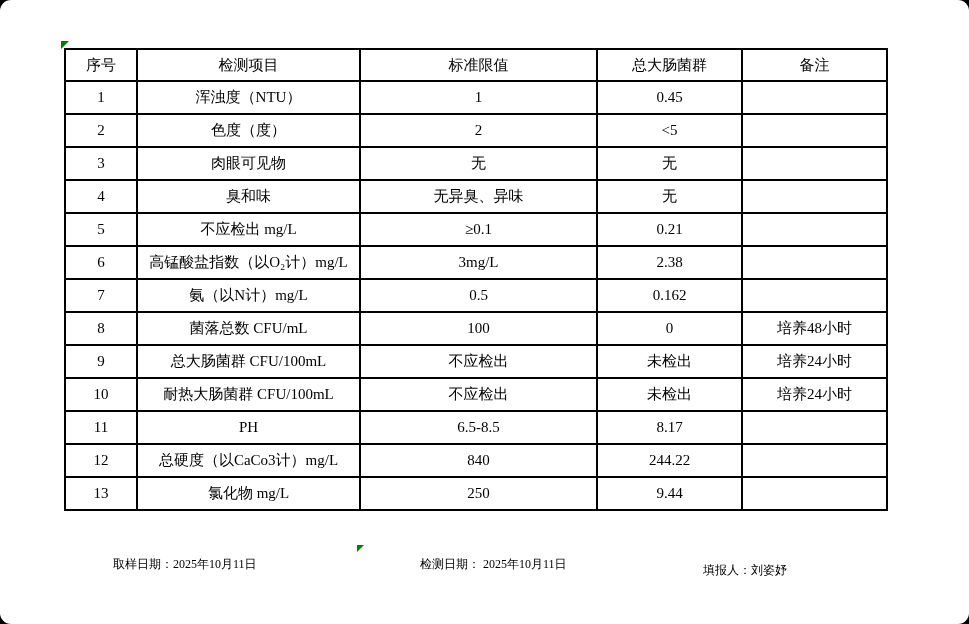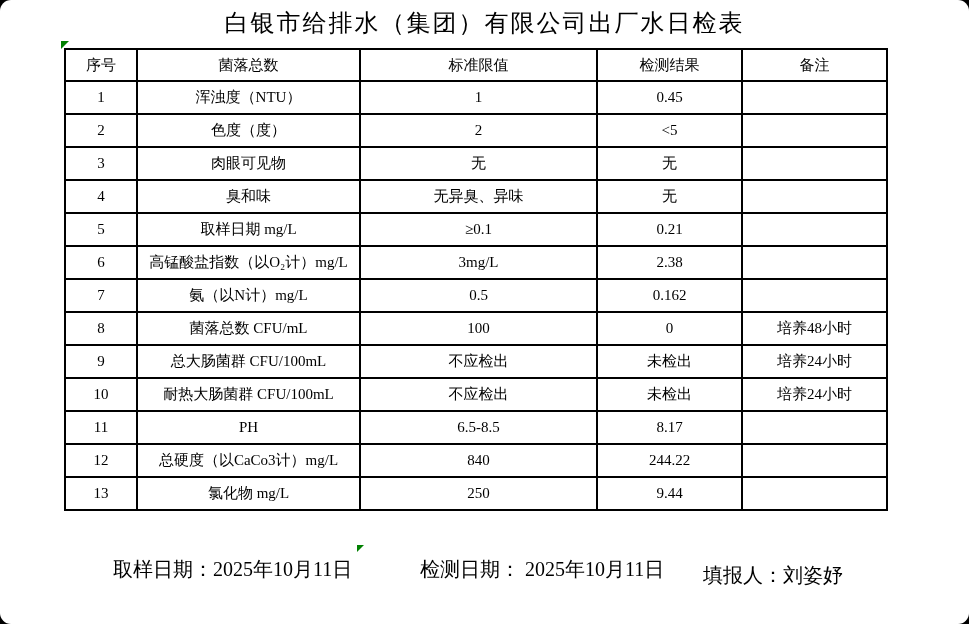--- a/index.html
+++ b/index.html
@@ -53,49 +53,48 @@
     position: absolute;
     width: 0; height: 0;
     border-top: 8px solid #008000;
     border-right: 8px solid transparent;
   }
   .corner-flag { left: -3px; top: -7px; }
   .below-flag  { left: 357px; top: 545px; border-top-width: 7px; border-right-width: 7px; }
   .footer-line {
     position: absolute;
     top: 556px;
-    font-size: 20px;
+    font-size: 12px;
     white-space: nowrap;
   }
   .f-sampling { left: 113px; }
   .f-test     { left: 420px; }
   .f-reporter { left: 703px; margin-top: 6px; }
 </style>
 </head>
 <body>
 
 <div class="page">
 
-  <div class="title">白银市给排水（集团）有限公司出厂水日检表</div>
 
   <div class="table-wrap">
     <table class="inspection">
       <colgroup>
         <col style="width:72px">
         <col style="width:223px">
         <col style="width:237px">
         <col style="width:145px">
         <col style="width:145px">
       </colgroup>
       <thead>
         <tr id="header-row">
             <th>序号</th>
-            <th>菌落总数</th>
+            <th>检测项目</th>
             <th>标准限值</th>
-            <th>检测结果</th>
+            <th>总大肠菌群</th>
             <th>备注</th>
           </tr>
       </thead>
       <tbody id="table-body">
           <tr>
             <td>1</td>
             <td>浑浊度（NTU）</td>
             <td>1</td>
             <td>0.45</td>
             <td></td>
@@ -116,21 +115,21 @@
           </tr>
           <tr>
             <td>4</td>
             <td>臭和味</td>
             <td>无异臭、异味</td>
             <td>无</td>
             <td></td>
           </tr>
           <tr>
             <td>5</td>
-            <td>取样日期 mg/L</td>
+            <td>不应检出 mg/L</td>
             <td>≥0.1</td>
             <td>0.21</td>
             <td></td>
           </tr>
           <tr>
             <td>6</td>
             <td>高锰酸盐指数（以O₂计）mg/L</td>
             <td>3mg/L</td>
             <td>2.38</td>
             <td></td>

